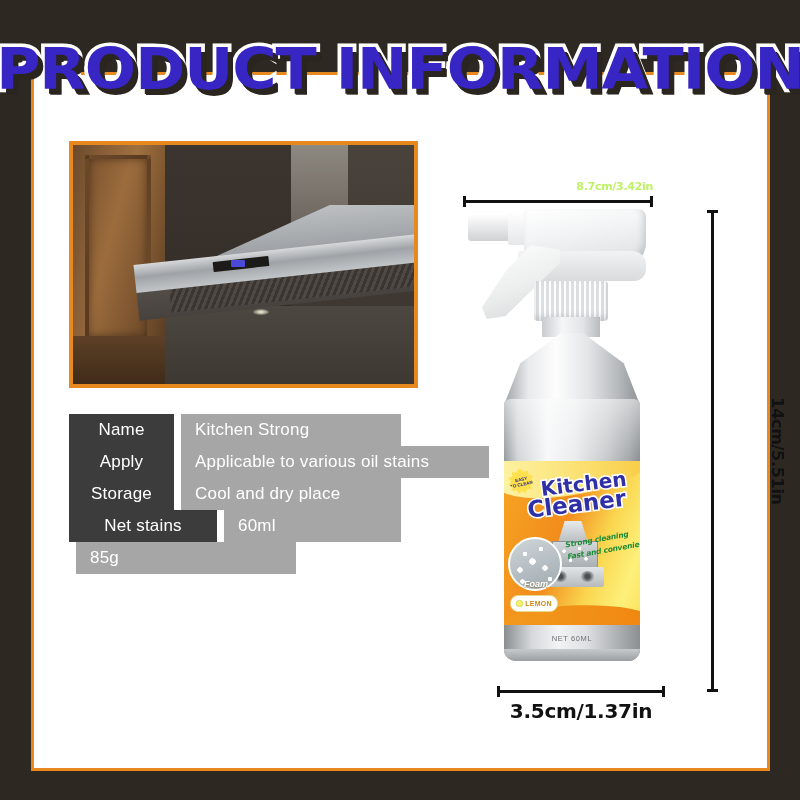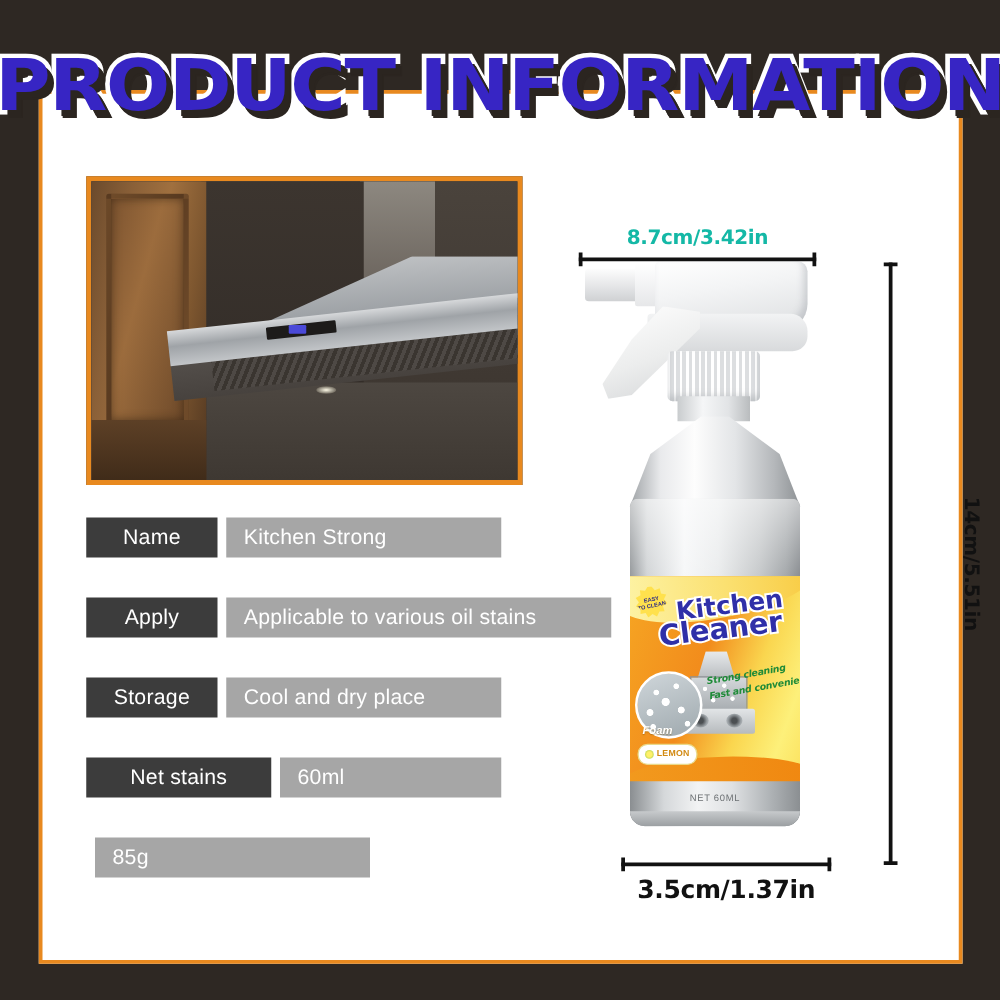--- a/index.html
+++ b/index.html
@@ -114,21 +114,21 @@
     position:absolute;left:92px;bottom:0;right:0;height:78px;
     background:linear-gradient(180deg,#4d4741 0%,#3e3832 100%);
   }
 
   
   .spec{
     position:absolute;left:69px;top:414px;width:430px;
     z-index:6;
   }
   .spec-row{
-    position:relative;height:32px;margin-bottom:32px;display:flex;align-items:stretch;
+    position:relative;height:32px;display:flex;align-items:stretch;
   }
   .spec-label{
     background:#3c3c3c;color:#ffffff;
     display:flex;align-items:center;justify-content:center;
     font-size:17px;font-weight:500;
     padding:0 14px;
     box-sizing:border-box;
     letter-spacing:.2px;
   }
   .spec-value{
@@ -259,21 +259,21 @@
       radial-gradient(circle at 62% 20%,#ffffff 0 2px,transparent 2.5px),
       radial-gradient(circle at 20% 62%,#ffffff 0 2.5px,transparent 3px),
       radial-gradient(circle at 70% 58%,#ffffff 0 2.5px,transparent 3px),
       radial-gradient(circle at 45% 45%,#ffffff 0 3px,transparent 3.5px),
       radial-gradient(circle at 80% 80%,#ffffff 0 2px,transparent 2.5px),
       radial-gradient(circle at 25% 85%,#ffffff 0 2px,transparent 2.5px),
       linear-gradient(160deg,#cfd6da 0%,#9fa9ae 100%);
     border:2px solid #ffffff;
   }
   .lbl-foam-txt{
-    position:absolute;left:10px;top:118px;
+    position:absolute;left:20px;top:118px;
     font-size:9px;font-weight:bold;color:#ffffff;font-style:italic;
     text-shadow:0 1px 1px rgba(120,80,0,.5);
   }
   .lbl-lemon{
     position:absolute;left:6px;top:134px;width:46px;height:15px;
     background:#ffffff;border-radius:8px;
     display:flex;align-items:center;justify-content:center;gap:2px;
     border:1px solid #e9d98a;
   }
   .lbl-lemon b{font-size:7px;color:#d28a12;letter-spacing:.2px;}
@@ -322,21 +322,21 @@
   }
   .b-bottom-ring{
     position:absolute;left:0;bottom:0;width:136px;height:12px;
     background:linear-gradient(180deg,#c7cacc 0%,#9b9fa2 100%);
     border-radius:0 0 10px 10px;
   }
 
   
   .dim-top{position:absolute;left:463px;top:180px;width:190px;z-index:8;}
   .dim-top-label{
-    text-align:center;font-size:16px;font-weight:bold;color:#14b8a6;
+    text-align:right;font-size:11px;font-weight:bold;color:#bef264;
     font-family:"DejaVu Sans",sans-serif;margin-bottom:3px;letter-spacing:-.3px;
   }
   .dim-line-h{position:relative;height:10px;}
   .dim-line-h::before{
     content:"";position:absolute;left:0;top:4px;width:100%;height:3px;background:#111;
   }
   .dim-line-h .cap{position:absolute;top:0;width:3px;height:11px;background:#111;}
   .dim-line-h .cap.l{left:0;}
   .dim-line-h .cap.r{right:0;}
 

